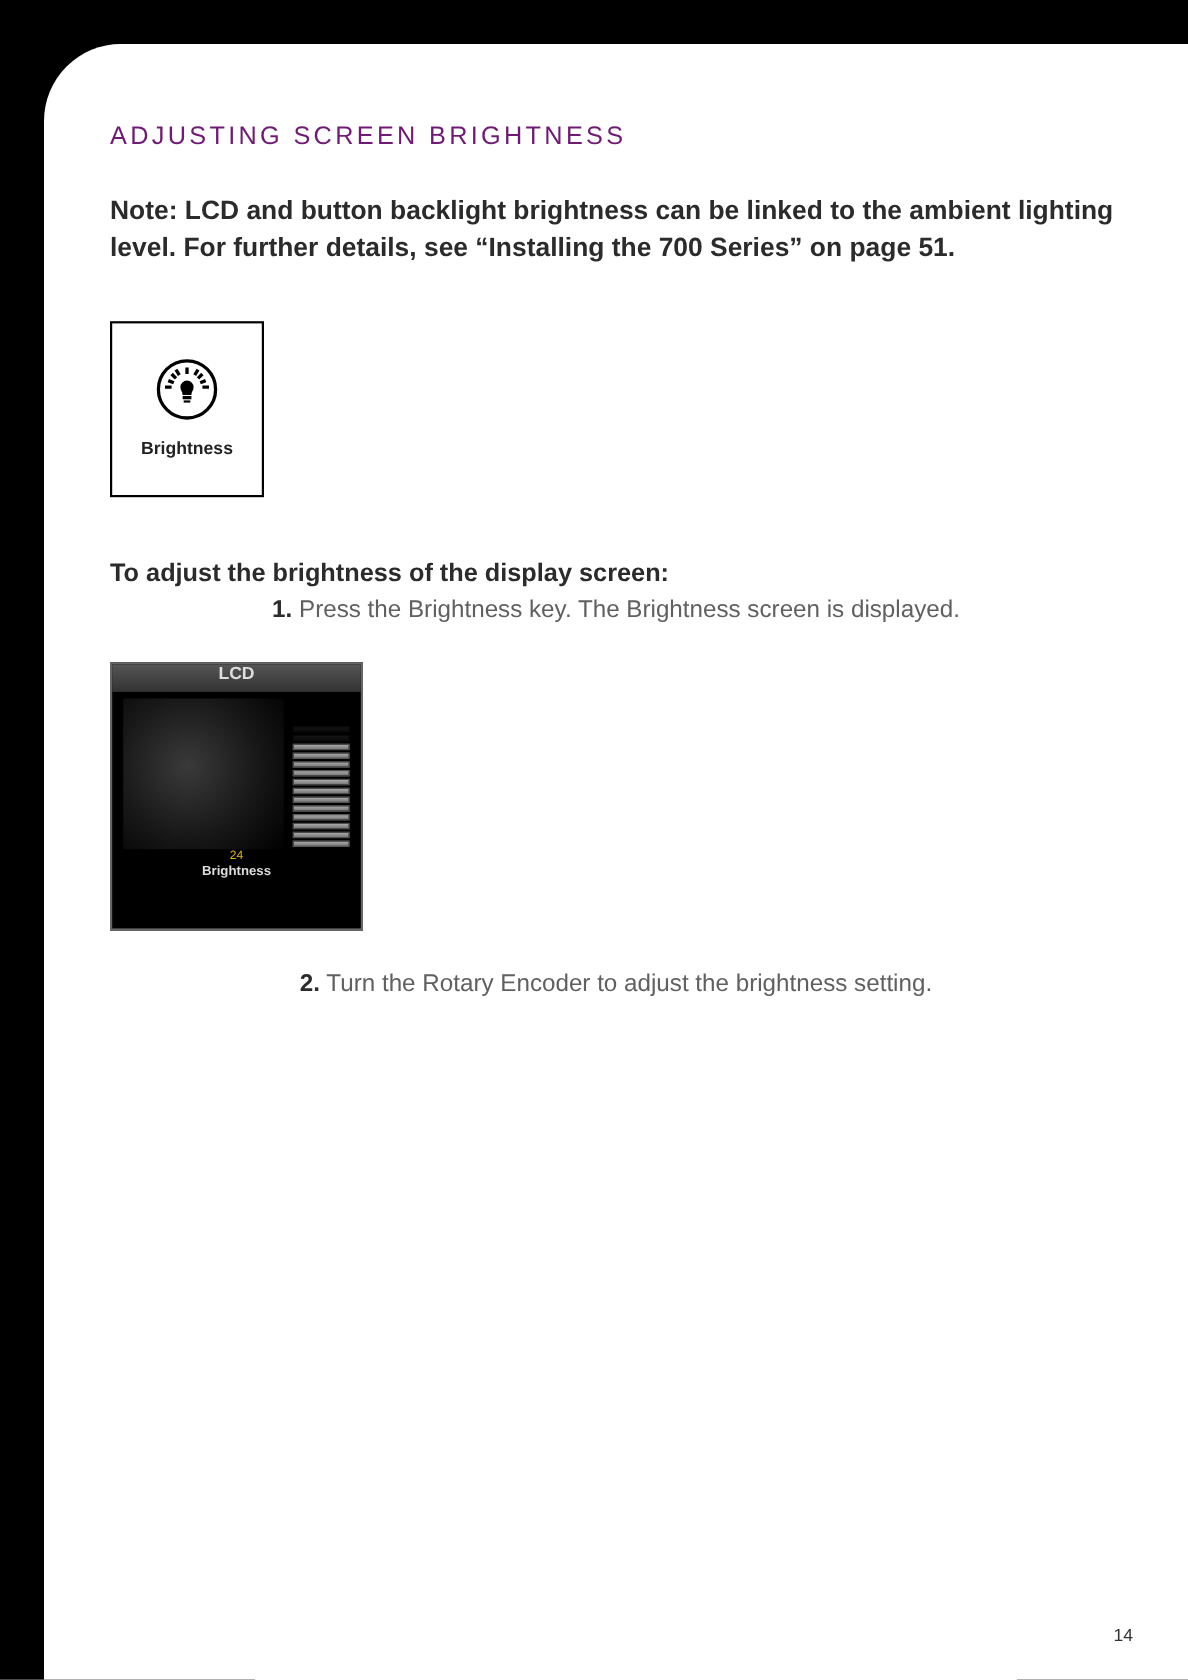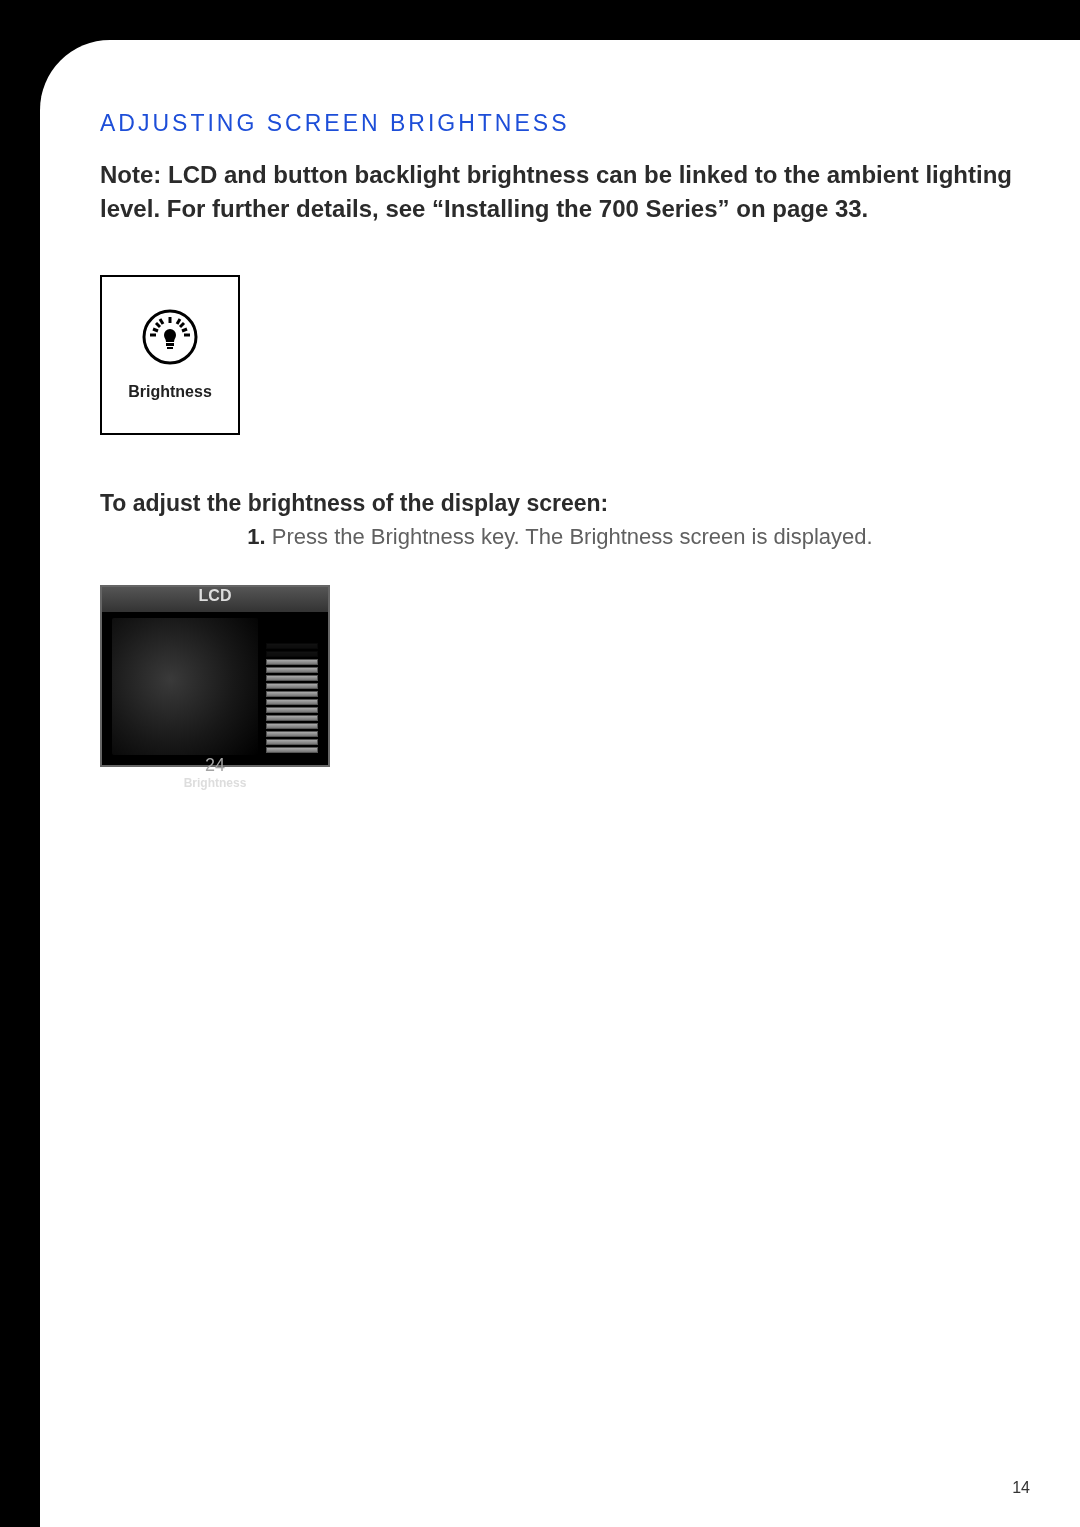--- a/index.html
+++ b/index.html
@@ -16,23 +16,23 @@
     left: 40px;
     right: 0;
     bottom: 0;
     background: #fff;
     border-top-left-radius: 70px;
     padding: 70px 60px 40px 60px;
   }
   .section-heading {
     font-size: 23px;
     letter-spacing: 3px;
-    color: #1d4ed8;
+    color: #701a75;
     font-weight: 400;
-    margin-bottom: 21px;
+    margin-bottom: 38px;
     font-family: Arial, sans-serif;
   }
   .note {
     font-size: 24px;
     font-weight: 700;
     color: #2b2b2b;
     line-height: 1.4;
     margin-bottom: 50px;
   }
   .icon-box {
@@ -60,21 +60,21 @@
   .step {
     font-size: 22px;
     color: #606060;
     margin-bottom: 6px;
     padding-left: 0;
     text-align: center;
   }
   .step .num { font-weight: 700; color: #2b2b2b; }
   .screenshot {
     width: 230px;
-    height: 182px;
+    height: 244px;
     background: #000;
     margin: 35px 0 35px 0;
     position: relative;
     border: 2px solid #666;
   }
   .screenshot .topbar {
     height: 25px;
     background: linear-gradient(#555,#333);
     text-align: center;
   }
@@ -102,22 +102,22 @@
     padding: 2px 0;
   }
   .bargauge .seg {
     height: 6px;
     background: linear-gradient(#aaa,#777);
     border: 1px solid #555;
   }
   .bargauge .seg.off { opacity: 0.1; }
   .screenshot .value {
     text-align: center;
-    color: #a3a3a3;
-    font-size: 18px;
+    color: #eab308;
+    font-size: 11px;
     margin-top: -2px;
   }
   .screenshot .caption {
     text-align: center;
     color: #ddd;
     font-size: 12px;
     font-weight: 700;
   }
   .pagenum {
     position: absolute;
@@ -127,21 +127,21 @@
     color: #333;
   }
 </style>
 </head>
 <body>
 
 <div class="page">
 
   <div class="section-heading">ADJUSTING SCREEN BRIGHTNESS</div>
 
-  <div class="note">Note: LCD and button backlight brightness can be linked to the ambient lighting level. For further details, see “Installing the 700 Series” on page 33.</div>
+  <div class="note">Note: LCD and button backlight brightness can be linked to the ambient lighting level. For further details, see “Installing the 700 Series” on page 51.</div>
 
   <div class="icon-box">
     <svg width="56" height="56" viewBox="0 0 56 56">
       <circle cx="28" cy="28" r="26" fill="none" stroke="#000" stroke-width="3"></circle>
       <path d="M28 20 a6 6 0 0 1 6 6 c0 3 -2 4 -2 7 h-8 c0 -3 -2 -4 -2 -7 a6 6 0 0 1 6 -6 z" fill="#000"></path>
       <rect x="24" y="34" width="8" height="3" fill="#000"></rect>
       <rect x="25" y="38" width="6" height="2" fill="#000"></rect>
       <line x1="28" y1="8" x2="28" y2="14" stroke="#000" stroke-width="3"></line>
       <line x1="14" y1="14" x2="18" y2="18" stroke="#000" stroke-width="3"></line>
       <line x1="42" y1="14" x2="38" y2="18" stroke="#000" stroke-width="3"></line>
@@ -182,15 +182,19 @@
           <div class="seg"></div>
           <div class="seg"></div>
         <div class="seg off"></div>
           <div class="seg off"></div>
       </div>
     </div>
     <div class="value">24</div>
     <div class="caption">Brightness</div>
   </div>
 
+  <div class="step">
+    <span class="num">2.</span>
+    <span>Turn the Rotary Encoder to adjust the brightness setting.</span>
+  </div>
 
   <div class="pagenum">14</div>
 </div>
 
 </body></html>

